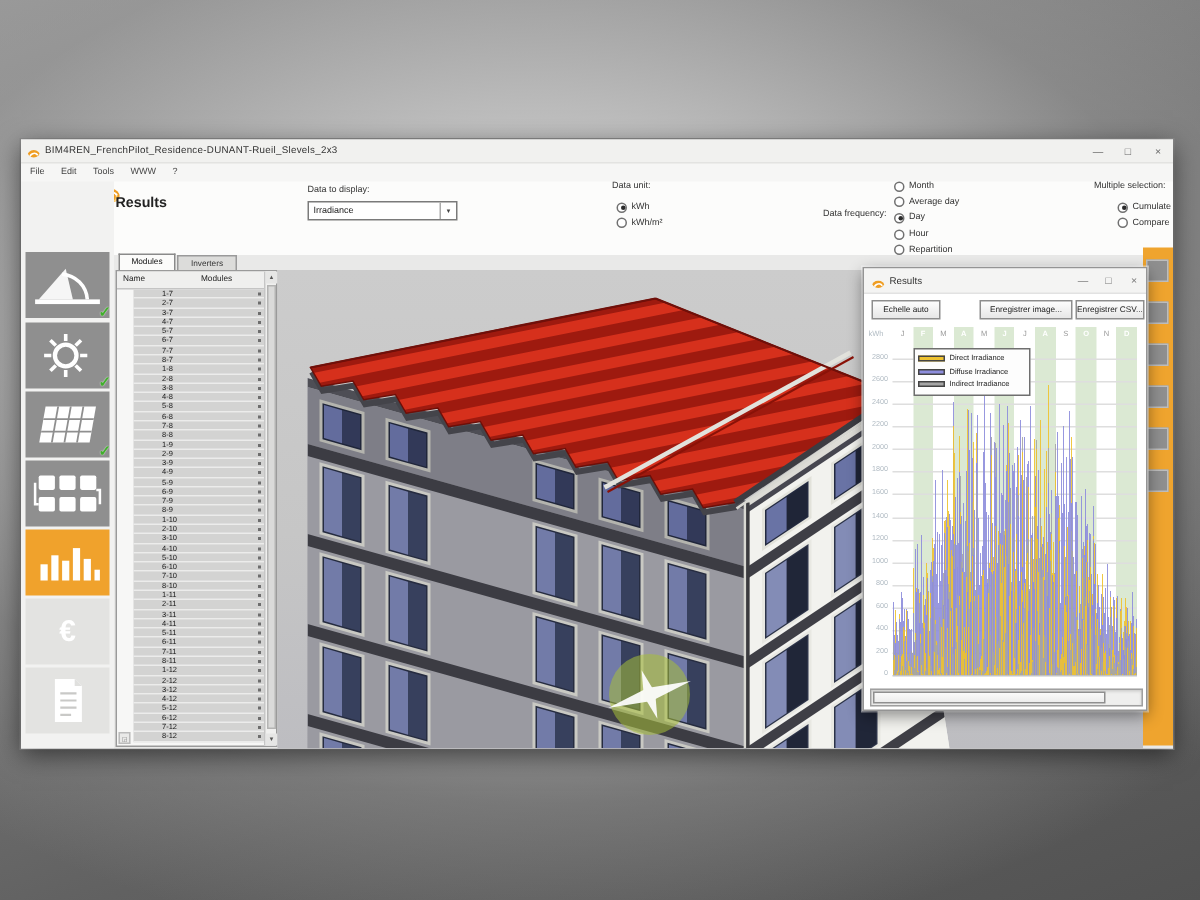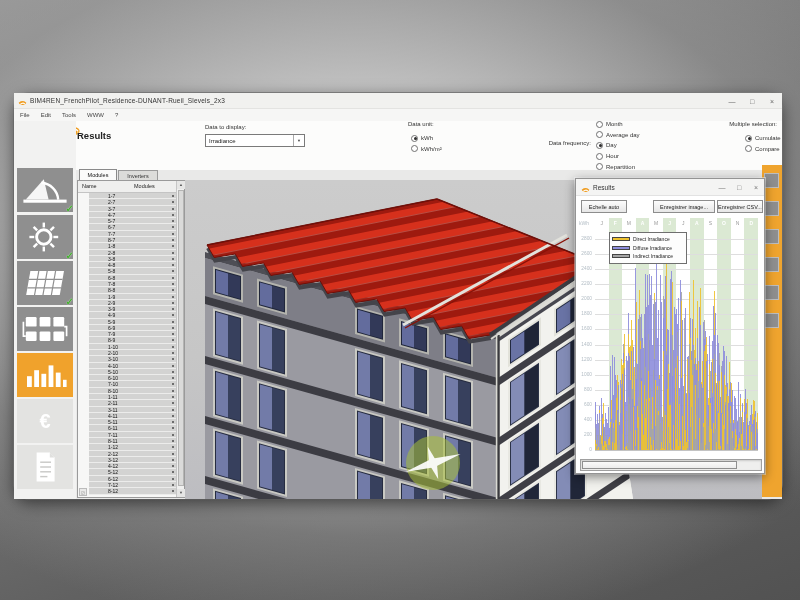--- a/index.html
+++ b/index.html
@@ -3,21 +3,21 @@
 <meta charset="utf-8">
 <style>
   *{box-sizing:border-box;margin:0;padding:0}
   html,body{width:800px;height:600px;overflow:hidden;font-family:"Liberation Sans",sans-serif}
   .desktop{position:relative;width:800px;height:600px;
     background:
       radial-gradient(ellipse 95% 85% at 45% 40%, rgba(232,232,232,.95) 0%, rgba(198,198,198,.85) 32%, rgba(150,150,150,.45) 58%, rgba(0,0,0,0) 78%),
       linear-gradient(160deg,#9a9a9a 0%, #7e7e7e 35%, #616161 70%, #525252 100%);}
   
   .win{position:absolute;left:14px;top:93px;width:768px;height:406px;background:#f6f6f5;
-       box-shadow:0 4px 16px rgba(0,0,0,.55), 0 0 0 1px #8f8f8f;border-radius:16px;}
+       box-shadow:0 4px 16px rgba(0,0,0,.55), 0 0 0 1px #8f8f8f;}
   .titlebar{position:absolute;left:0;top:0;width:100%;height:16px;background:#f1f1ef;border-bottom:1px solid #e3e3e1;display:flex;align-items:center;padding:0 4px}
   .title-text{font-size:6.5px;color:#333;margin-left:3px;letter-spacing:.2px}
   .winbtns{position:absolute;right:4px;top:0;height:16px;display:flex;align-items:center;gap:8px}
   .wbtn{font-size:7px;color:#666;width:12px;text-align:center;cursor:default}
   .menubar{position:absolute;left:0;top:16px;width:100%;height:12px;display:flex;align-items:center;gap:11px;padding-left:6px}
   .menu-item{font-size:6px;color:#444}
   .headerband{position:absolute;left:62px;top:28px;width:706px;height:49px;background:#fcfcfb}
   
   .logo{position:absolute;left:5px;top:30px;display:flex;align-items:center}
   .logo b{font-size:11.5px;color:#111;font-weight:bold}

